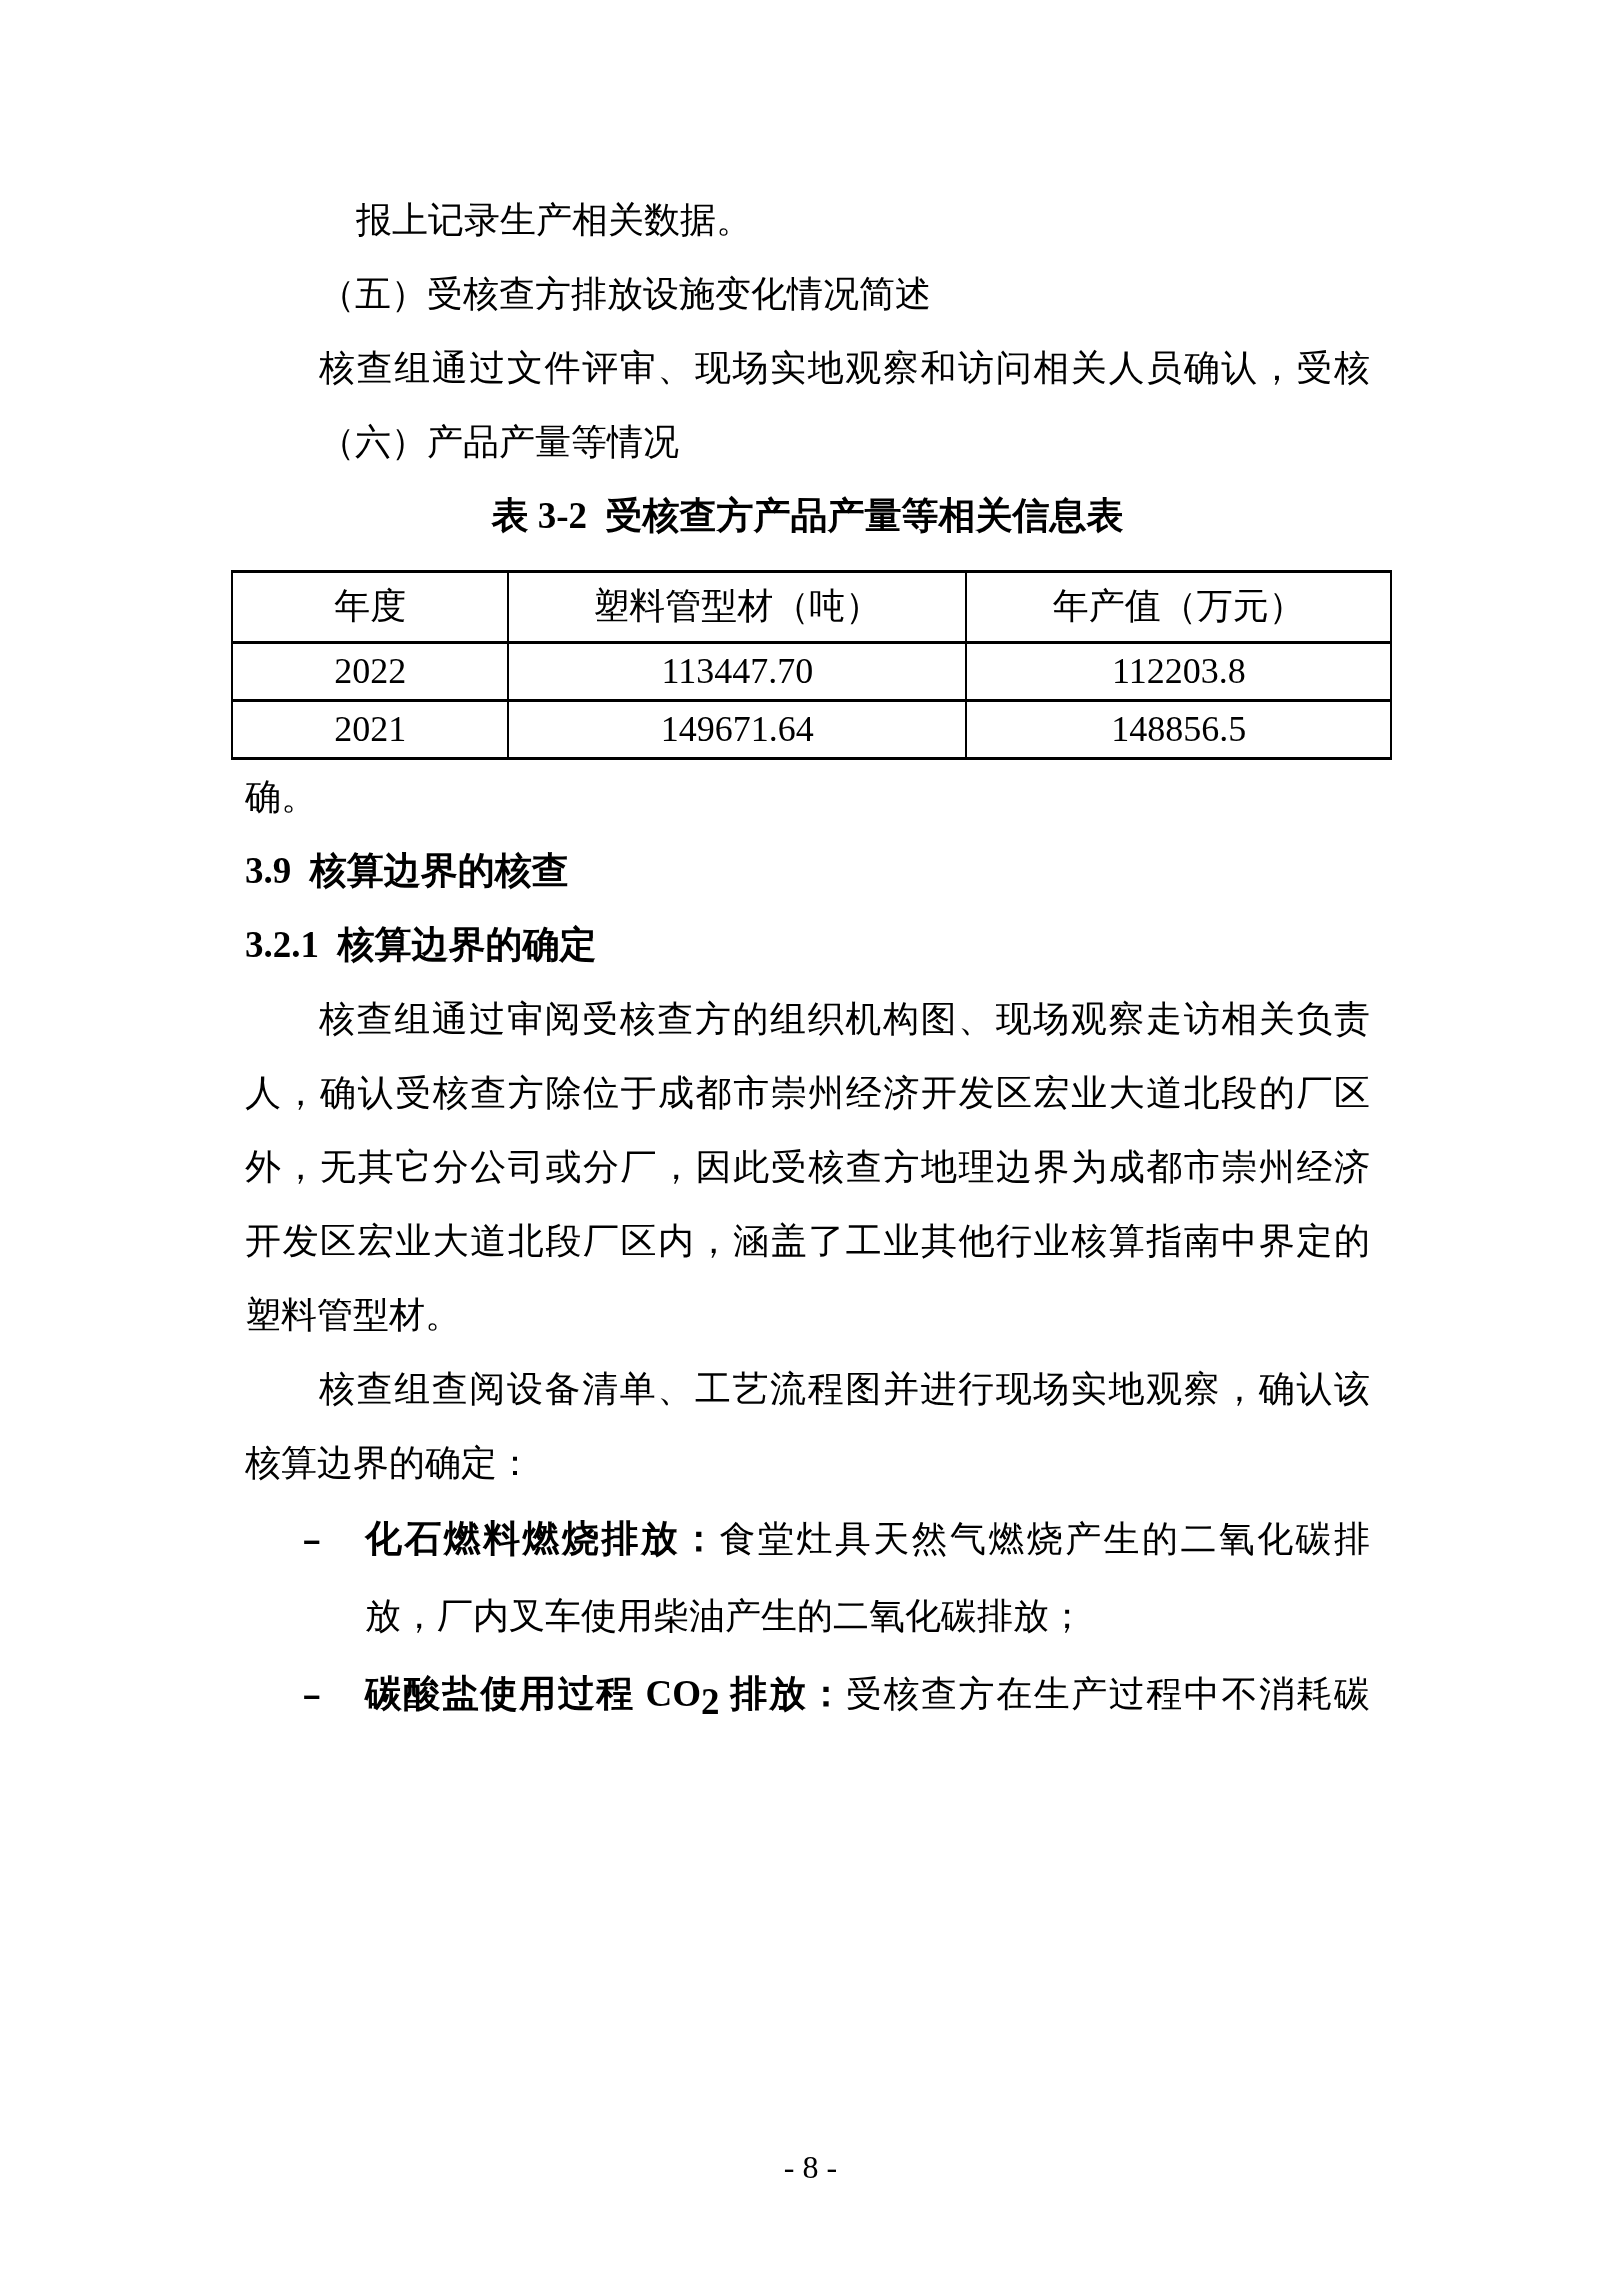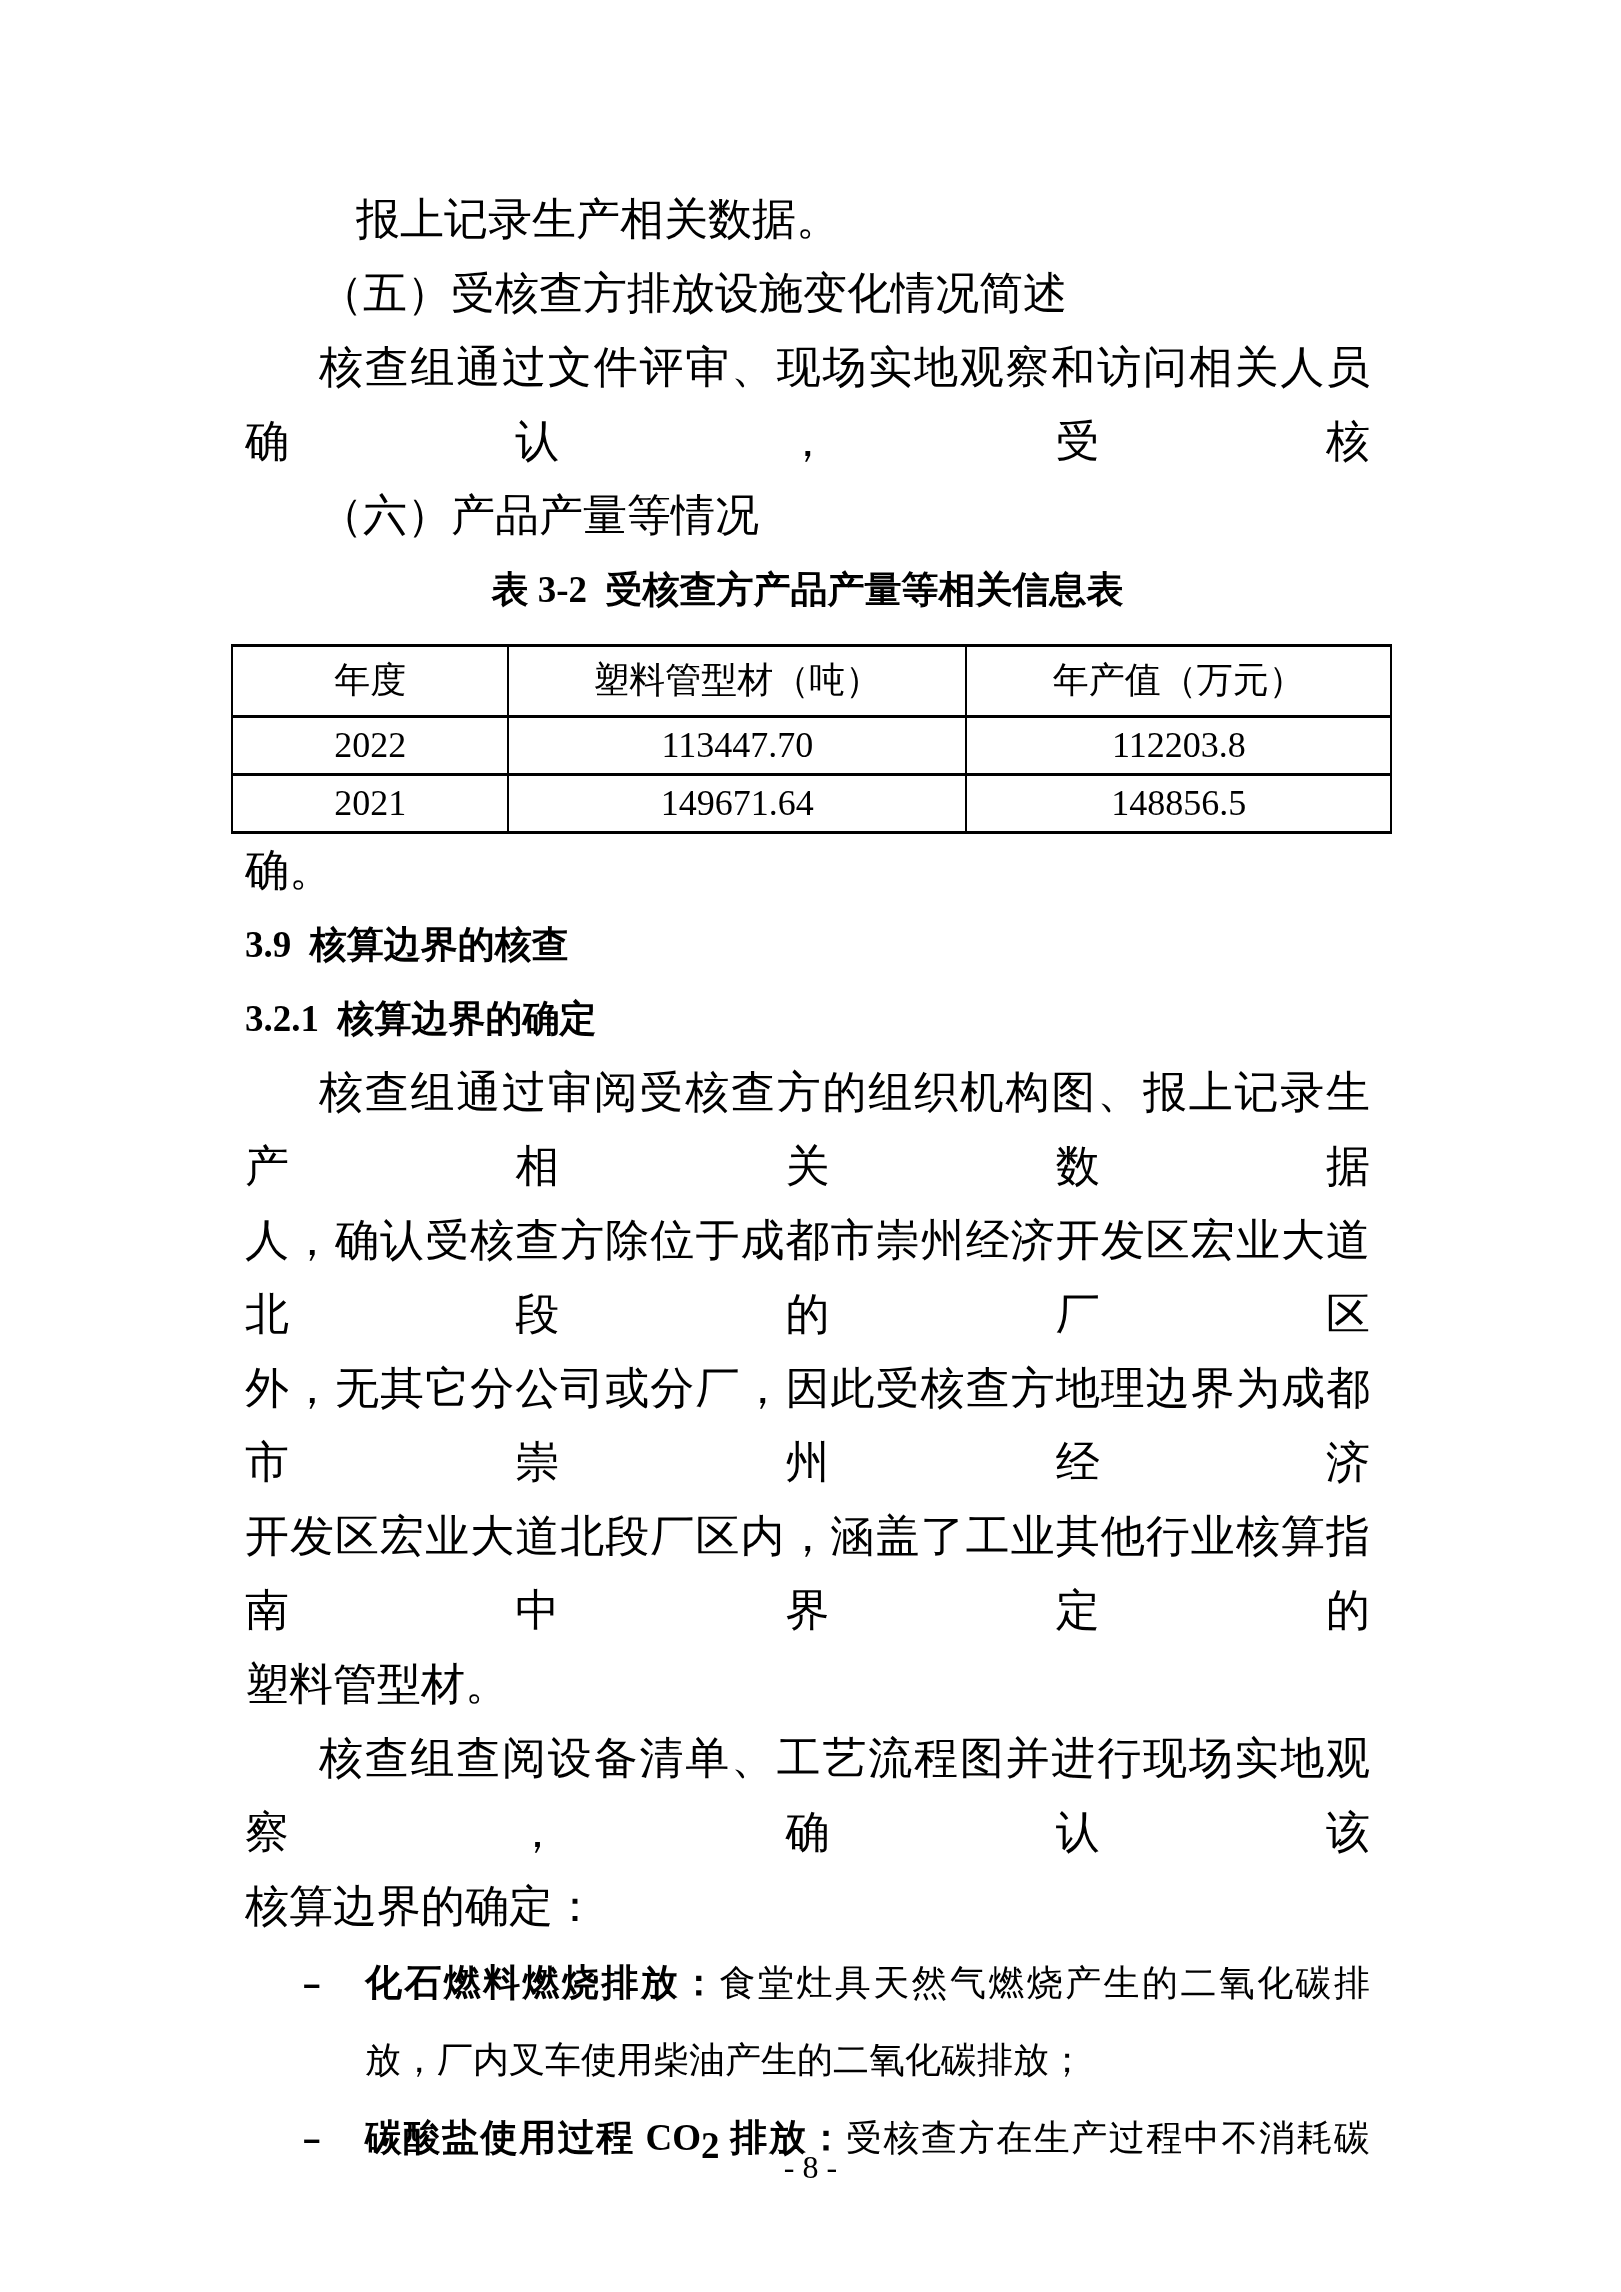--- a/index.html
+++ b/index.html
@@ -5,21 +5,21 @@
   html,body{margin:0;padding:0;background:#888;}
   .page{
     position:relative;
     width:1621px;height:2293px;
     background:#ffffff;color:#000;
     box-sizing:border-box;
     padding:183px 251px 0 245px;
     font-family:"Liberation Serif","DejaVu Serif",serif;
     overflow:hidden;
   }
-  .l{font-size:44px;line-height:74px;white-space:nowrap;}
+  .l{font-size:36px;line-height:74px;white-space:nowrap;}
   .fill{white-space:normal;text-align:justify;text-align-last:justify;}
   .ind2{text-indent:74px;}
   .ind3{text-indent:111px;}
   .bld{font-weight:bold;font-size:37px;}
   .caption{font-size:37px;font-weight:bold;text-align:center;line-height:74px;}
   table.tbl{
     border-collapse:collapse;table-layout:fixed;
     width:1160px;margin:16.7px 0 0 -13.7px;
   }
   table.tbl td{
@@ -85,21 +85,21 @@
         <td>148856.5</td>
       </tr>
     </tbody>
   </table>
 
   <div class="l">确。</div>
 
   <div class="l bld">3.9 核算边界的核查</div>
   <div class="l bld">3.2.1 核算边界的确定</div>
 
-  <div class="l ind2 fill">核查组通过审阅受核查方的组织机构图、报上记录生产相关数据</div>
+  <div class="l ind2 fill">核查组通过审阅受核查方的组织机构图、现场观察走访相关负责</div>
   <div class="l fill">人，确认受核查方除位于成都市崇州经济开发区宏业大道北段的厂区</div>
   <div class="l fill">外，无其它分公司或分厂，因此受核查方地理边界为成都市崇州经济</div>
   <div class="l fill">开发区宏业大道北段厂区内，涵盖了工业其他行业核算指南中界定的</div>
   <div class="l">塑料管型材。</div>
 
 
   <div class="l ind2 fill">核查组查阅设备清单、工艺流程图并进行现场实地观察，确认该</div>
   <div class="l">核算边界的确定：</div>
 
   <div class="bullet-line bullet-fill">

